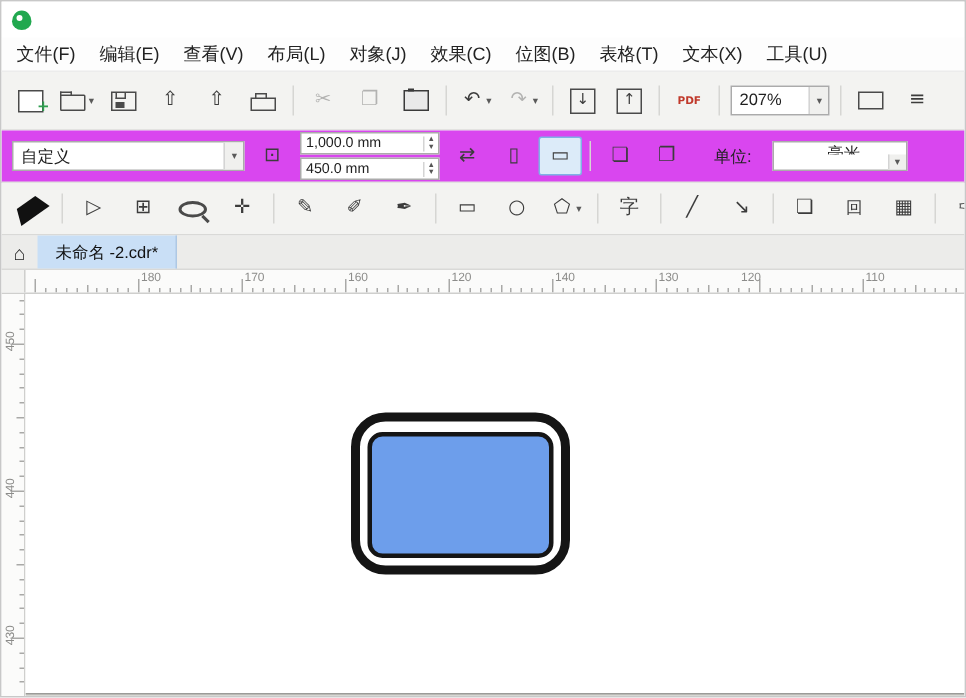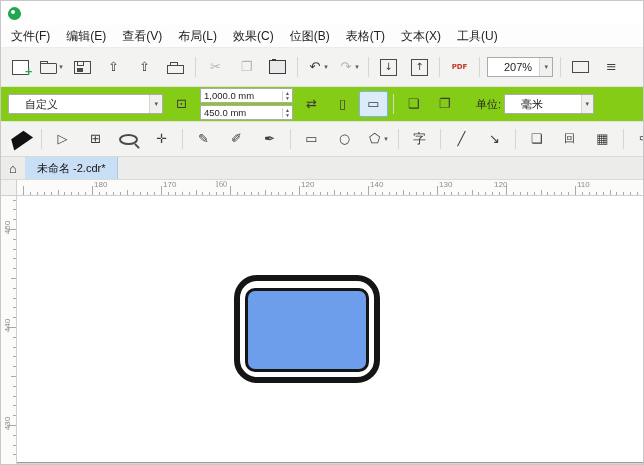--- a/index.html
+++ b/index.html
@@ -10,34 +10,34 @@
   .titlebar{height:24px;display:flex;align-items:center;padding-left:7px;background:#fff;}
   .logo{width:13px;height:13px;margin-right:6px;border-radius:50% 50% 50% 50%/56% 56% 44% 44%;
         background:#21a84f;position:relative;flex:0 0 auto;}
   .logo::after{content:"";position:absolute;left:3px;top:3px;width:4px;height:4px;border-radius:50%;background:#fff;}
   .title-text{font-size:12px;white-space:nowrap;}
   
   .menubar{height:22px;display:flex;align-items:center;background:#fdfdfd;border-bottom:1px solid #ececec;padding-left:2px;}
   .menu-item{padding:3px 8px;font-size:12px;color:#222;white-space:nowrap;cursor:default;}
   
   .toolbar-std{height:38px;display:flex;align-items:center;background:#f3f3f1;border-bottom:1px solid #e2e2e0;padding:0 4px;overflow:hidden;}
-  .propbar{height:34px;display:flex;align-items:center;background:#84cc16;border-bottom:1px solid #e2e2e0;padding:0 4px;overflow:hidden;}
+  .propbar{height:34px;display:flex;align-items:center;background:#d946ef;border-bottom:1px solid #e2e2e0;padding:0 4px;overflow:hidden;}
   .toolbox{height:34px;display:flex;align-items:center;background:#f3f3f1;border-bottom:1px solid #d9d9d7;padding:0 3px;overflow:hidden;}
   .tb-btn,.tool-btn{height:24px;min-width:23px;display:inline-flex;align-items:center;justify-content:center;
         margin:0 1px;padding:0 2px;border-radius:2px;border:1px solid transparent;cursor:default;}
   .tool-btn{min-width:25px;}
   .tb-btn.active,.tool-btn.active{background:#dcebf9;border-color:#7fb2e5;}
   .tb-btn.disabled .ic,.tool-btn.disabled .ic{opacity:.35;}
   .ic{display:inline-flex;align-items:center;justify-content:center;min-width:15px;height:16px;
       font-size:13px;line-height:16px;color:#3c3c3c;font-family:"DejaVu Sans",sans-serif;}
   .dd{font-size:7px;color:#5a5a5a;margin-left:2px;}
   .tb-sep{width:1px;height:20px;background:#d6d6d3;margin:0 4px;flex:0 0 auto;}
-  .tb-label{font-size:11px;color:#222;margin:0 0 0 16px;white-space:nowrap;text-align:right;}
+  .tb-label{font-size:11px;color:#222;margin:0 11px 0 16px;white-space:nowrap;text-align:right;}
   .tb-combo{height:20px;background:#fff;border:1px solid #ababab;display:inline-flex;align-items:center;
-        font-size:11px;padding-left:16px;margin:0 3px;box-sizing:border-box;}
+        font-size:11px;padding-left:5px;margin:0 3px;box-sizing:border-box;}
   .tb-combo .val{white-space:nowrap;overflow:hidden;}
   .tb-combo .dd{margin-left:auto;border-left:1px solid #d4d4d4;padding:0 4px;height:100%;
         display:flex;align-items:center;background:#f0f0ee;}
   .spincol{display:flex;flex-direction:column;gap:2px;margin:0 3px;}
   .pspin{height:13px;width:88px;background:#fff;border:1px solid #ababab;font-size:9.5px;
         display:flex;align-items:center;padding-left:3px;box-sizing:content-box;}
   .pspin .spins{margin-left:auto;display:flex;flex-direction:column;font-size:5px;color:#555;
         border-left:1px solid #d4d4d4;padding:0 2px;line-height:5px;}
   .pspin .spins i{font-style:normal;}
   
@@ -91,20 +91,21 @@
 
   <div class="titlebar">
     <span class="logo"></span>
   </div>
 
   <div class="menubar">
       <span class="menu-item">文件(F)</span>
       <span class="menu-item">编辑(E)</span>
       <span class="menu-item">查看(V)</span>
       <span class="menu-item">布局(L)</span>
+      <span class="menu-item">对象(J)</span>
       <span class="menu-item">效果(C)</span>
       <span class="menu-item">位图(B)</span>
       <span class="menu-item">表格(T)</span>
       <span class="menu-item">文本(X)</span>
       <span class="menu-item">工具(U)</span>
     </div>
 
   <div class="toolbar-std">
       <span class="tb-btn">
         <span class="ic i-page"></span>
@@ -203,21 +204,21 @@
         <span class="ic">▭</span>
       </span>
       <div class="tb-sep"></div>
       <span class="tb-btn">
         <span class="ic">❏</span>
       </span>
       <span class="tb-btn">
         <span class="ic">❐</span>
       </span>
       <span class="tb-label">单位:</span>
-      <div class="tb-combo" style="width: 90px;">
+      <div class="tb-combo" style="width: 90px; flex-direction: column;">
         <span class="val">毫米</span>
         <span class="dd">▾</span>
       </div>
     </div>
 
   <div class="toolbox">
       <span class="tool-btn">
         <span class="ic i-cursor"></span>
       </span>
       <div class="tb-sep"></div>
@@ -376,21 +377,21 @@
         <div class="htick h3" style="left: 571.8px;"></div>
         <div class="htick h3" style="left: 578.7px;"></div>
         <div class="htick h3" style="left: 585.6px;"></div>
         <div class="htick h5" style="left: 592.5px;"></div>
         <div class="htick h3" style="left: 599.4px;"></div>
         <div class="htick h3" style="left: 606.3px;"></div>
         <div class="htick h3" style="left: 613.2px;"></div>
         <div class="htick h3" style="left: 620.1px;"></div>
         <span class="hlabel" style="left: 77px;">180</span>
         <span class="hlabel" style="left: 146px;">170</span>
-        <span class="hlabel" style="left: 198px; font-family: Liberation Serif, serif;">160</span>
+        <span class="hlabel" style="left: 215px;">160</span>
         <span class="hlabel" style="left: 284px;">120</span>
         <span class="hlabel" style="left: 353px;">140</span>
         <span class="hlabel" style="left: 422px;">130</span>
         <span class="hlabel" style="left: 477px;">120</span>
         <span class="hlabel" style="left: 560px;">110</span>
       </div>
   </div>
 
   <div class="main">
     <div id="vruler">

